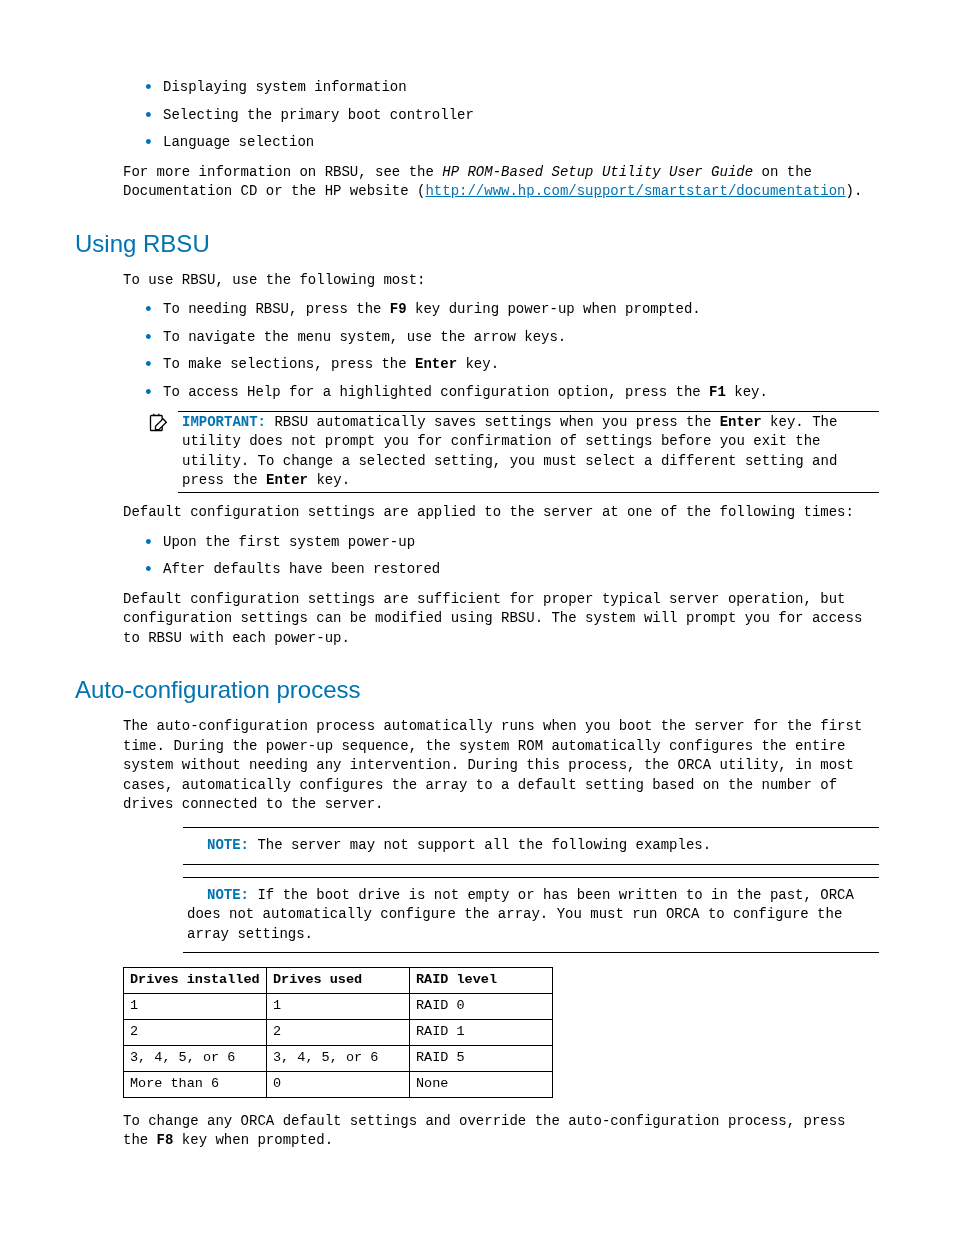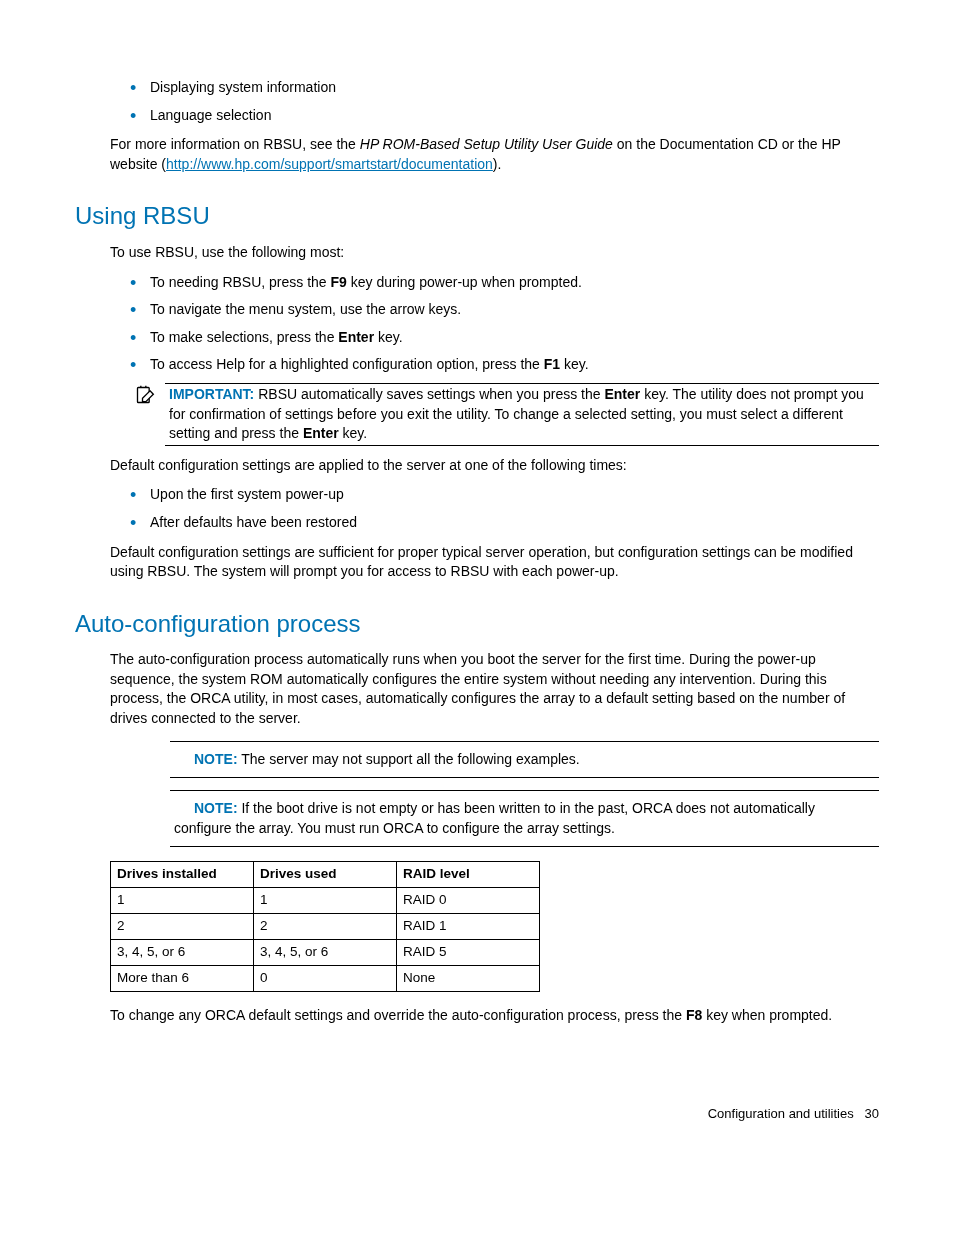--- a/index.html
+++ b/index.html
@@ -6,21 +6,21 @@
     font-family: Arial, Helvetica, sans-serif;
     font-size: 14px;
     color: #000;
     background: #fff;
     margin: 0;
     padding: 70px 75px 40px 75px;
     width: 954px;
     box-sizing: border-box;
     line-height: 1.4;
   }
-  .content { margin-left: 35px; }
+  .content { margin-left: 48px; font-family: Liberation Mono, monospace; }
   ul.bullets { list-style: none; padding-left: 20px; margin: 8px 0; }
   ul.bullets li { position: relative; padding-left: 20px; margin: 8px 0; }
   ul.bullets li::before {
     content: "•";
     color: #0073b3;
     font-size: 18px;
     position: absolute;
     left: 0;
     top: -2px;
   }
@@ -70,20 +70,21 @@
   .col-a { width: 130px; }
   .col-b { width: 130px; }
   .col-c { width: 130px; }
 </style>
 </head>
 <body>
 
 <div class="content">
   <ul class="bullets">
     <li>Displaying system information</li>
+    <li>Selecting the primary boot controller</li>
     <li>Language selection</li>
   </ul>
   <p>
     <span>For more information on RBSU, see the </span><span class="italic">HP ROM-Based Setup Utility User Guide</span><span> on the Documentation CD or the HP website (</span><a class="link">http://www.hp.com/support/smartstart/documentation</a><span>).</span>
   </p>
 </div>
 
 <h2>Using RBSU</h2>
 
 <div class="content">

